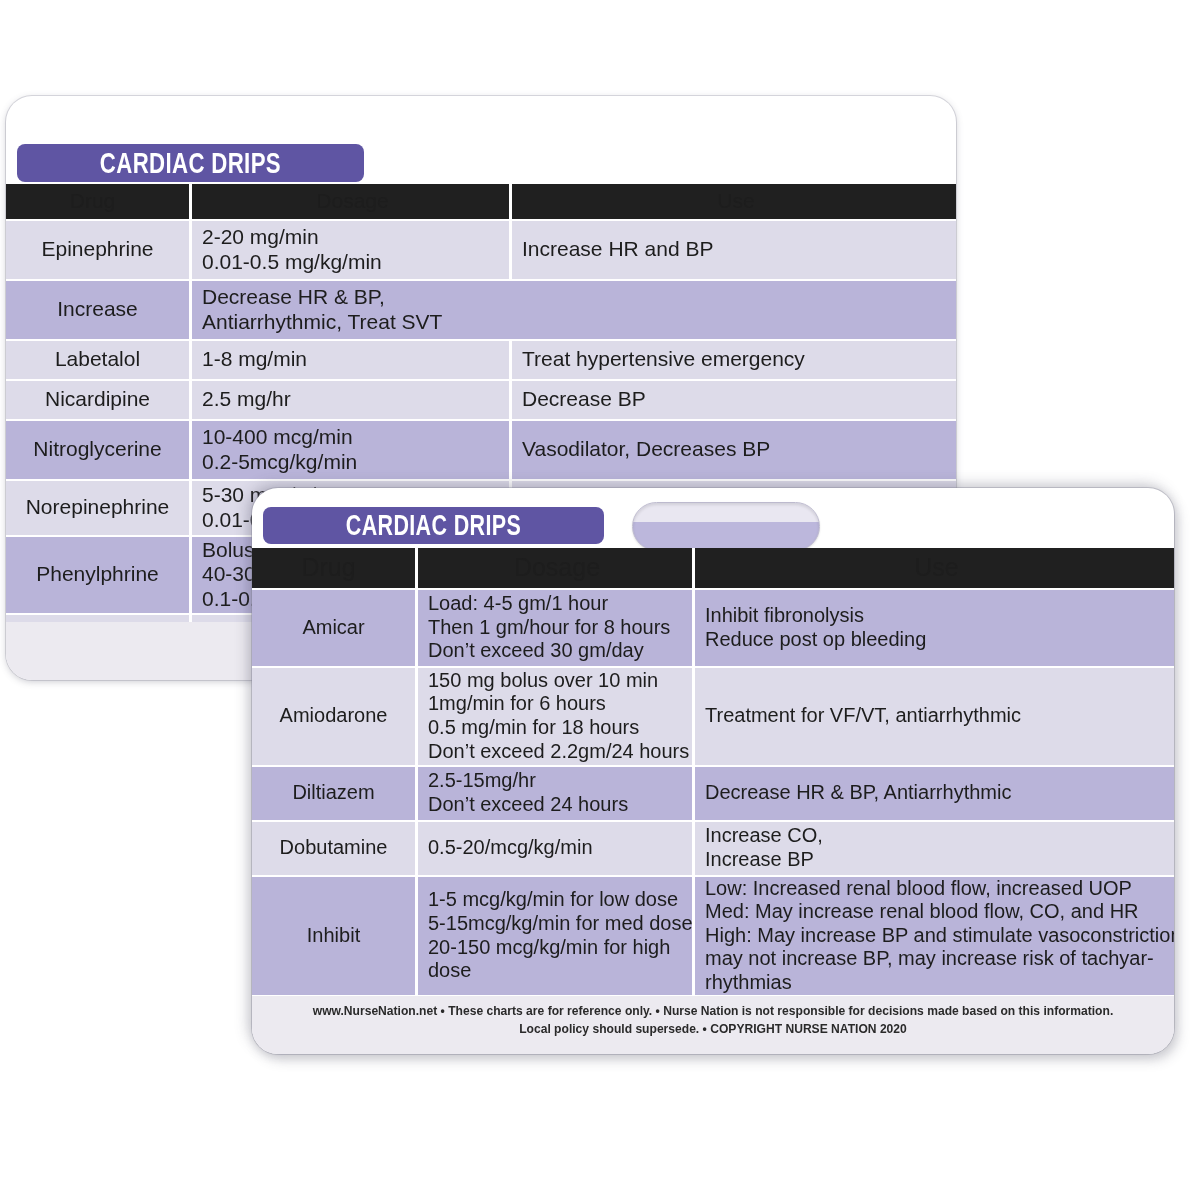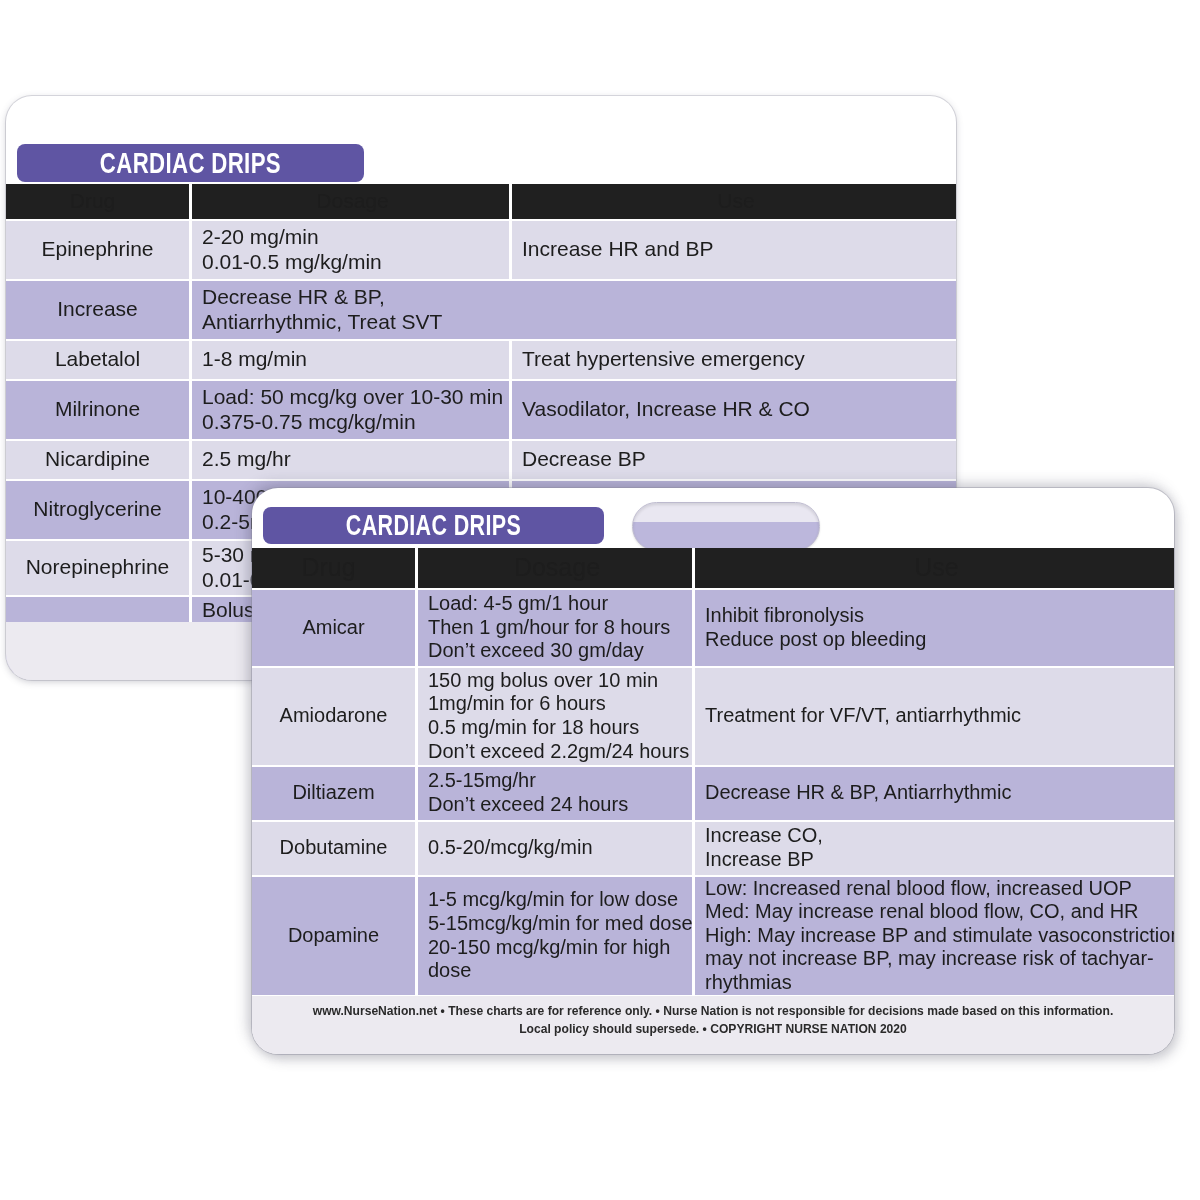--- a/index.html
+++ b/index.html
@@ -172,30 +172,20 @@
       <div class="row light" style="height:38px">
         <div class="cell c1 drug">Labetalol</div>
         <div class="cell c2">
           <span class="ln">1-8 mg/min</span>
         </div>
         <div class="cell c3 last">
           <span class="ln">Treat hypertensive emergency</span>
         </div>
       </div>
 
-      <div class="row dark" style="height:58px">
-        <div class="cell c1 drug">Milrinone</div>
-        <div class="cell c2">
-          <span class="ln">Load: 50 mcg/kg over 10-30 min</span>
-          <span class="ln">0.375-0.75 mcg/kg/min</span>
-        </div>
-        <div class="cell c3 last">
-          <span class="ln">Vasodilator, Increase HR &amp; CO</span>
-        </div>
-      </div>
 
       <div class="row light" style="height:38px">
         <div class="cell c1 drug">Nicardipine</div>
         <div class="cell c2">
           <span class="ln">2.5 mg/hr</span>
         </div>
         <div class="cell c3 last">
           <span class="ln">Decrease BP</span>
         </div>
       </div>
@@ -303,21 +293,21 @@
         <div class="cell c2">
           <span class="ln">0.5-20/mcg/kg/min</span>
         </div>
         <div class="cell c3 last">
           <span class="ln">Increase CO,</span>
           <span class="ln">Increase BP</span>
         </div>
       </div>
 
       <div class="row dark" style="height:118px">
-        <div class="cell c1 drug">Dopamine</div>
+        <div class="cell c1 drug">Inhibit</div>
         <div class="cell c2">
           <span class="ln">1-5 mcg/kg/min for low dose</span>
           <span class="ln">5-15mcg/kg/min for med dose</span>
           <span class="ln">20-150 mcg/kg/min for high</span>
           <span class="ln">dose</span>
         </div>
         <div class="cell c3 last">
           <span class="ln">Low: Increased renal blood flow, increased UOP</span>
           <span class="ln">Med: May increase renal blood flow, CO, and HR</span>
           <span class="ln">High: May increase BP and stimulate vasoconstriction,</span>

